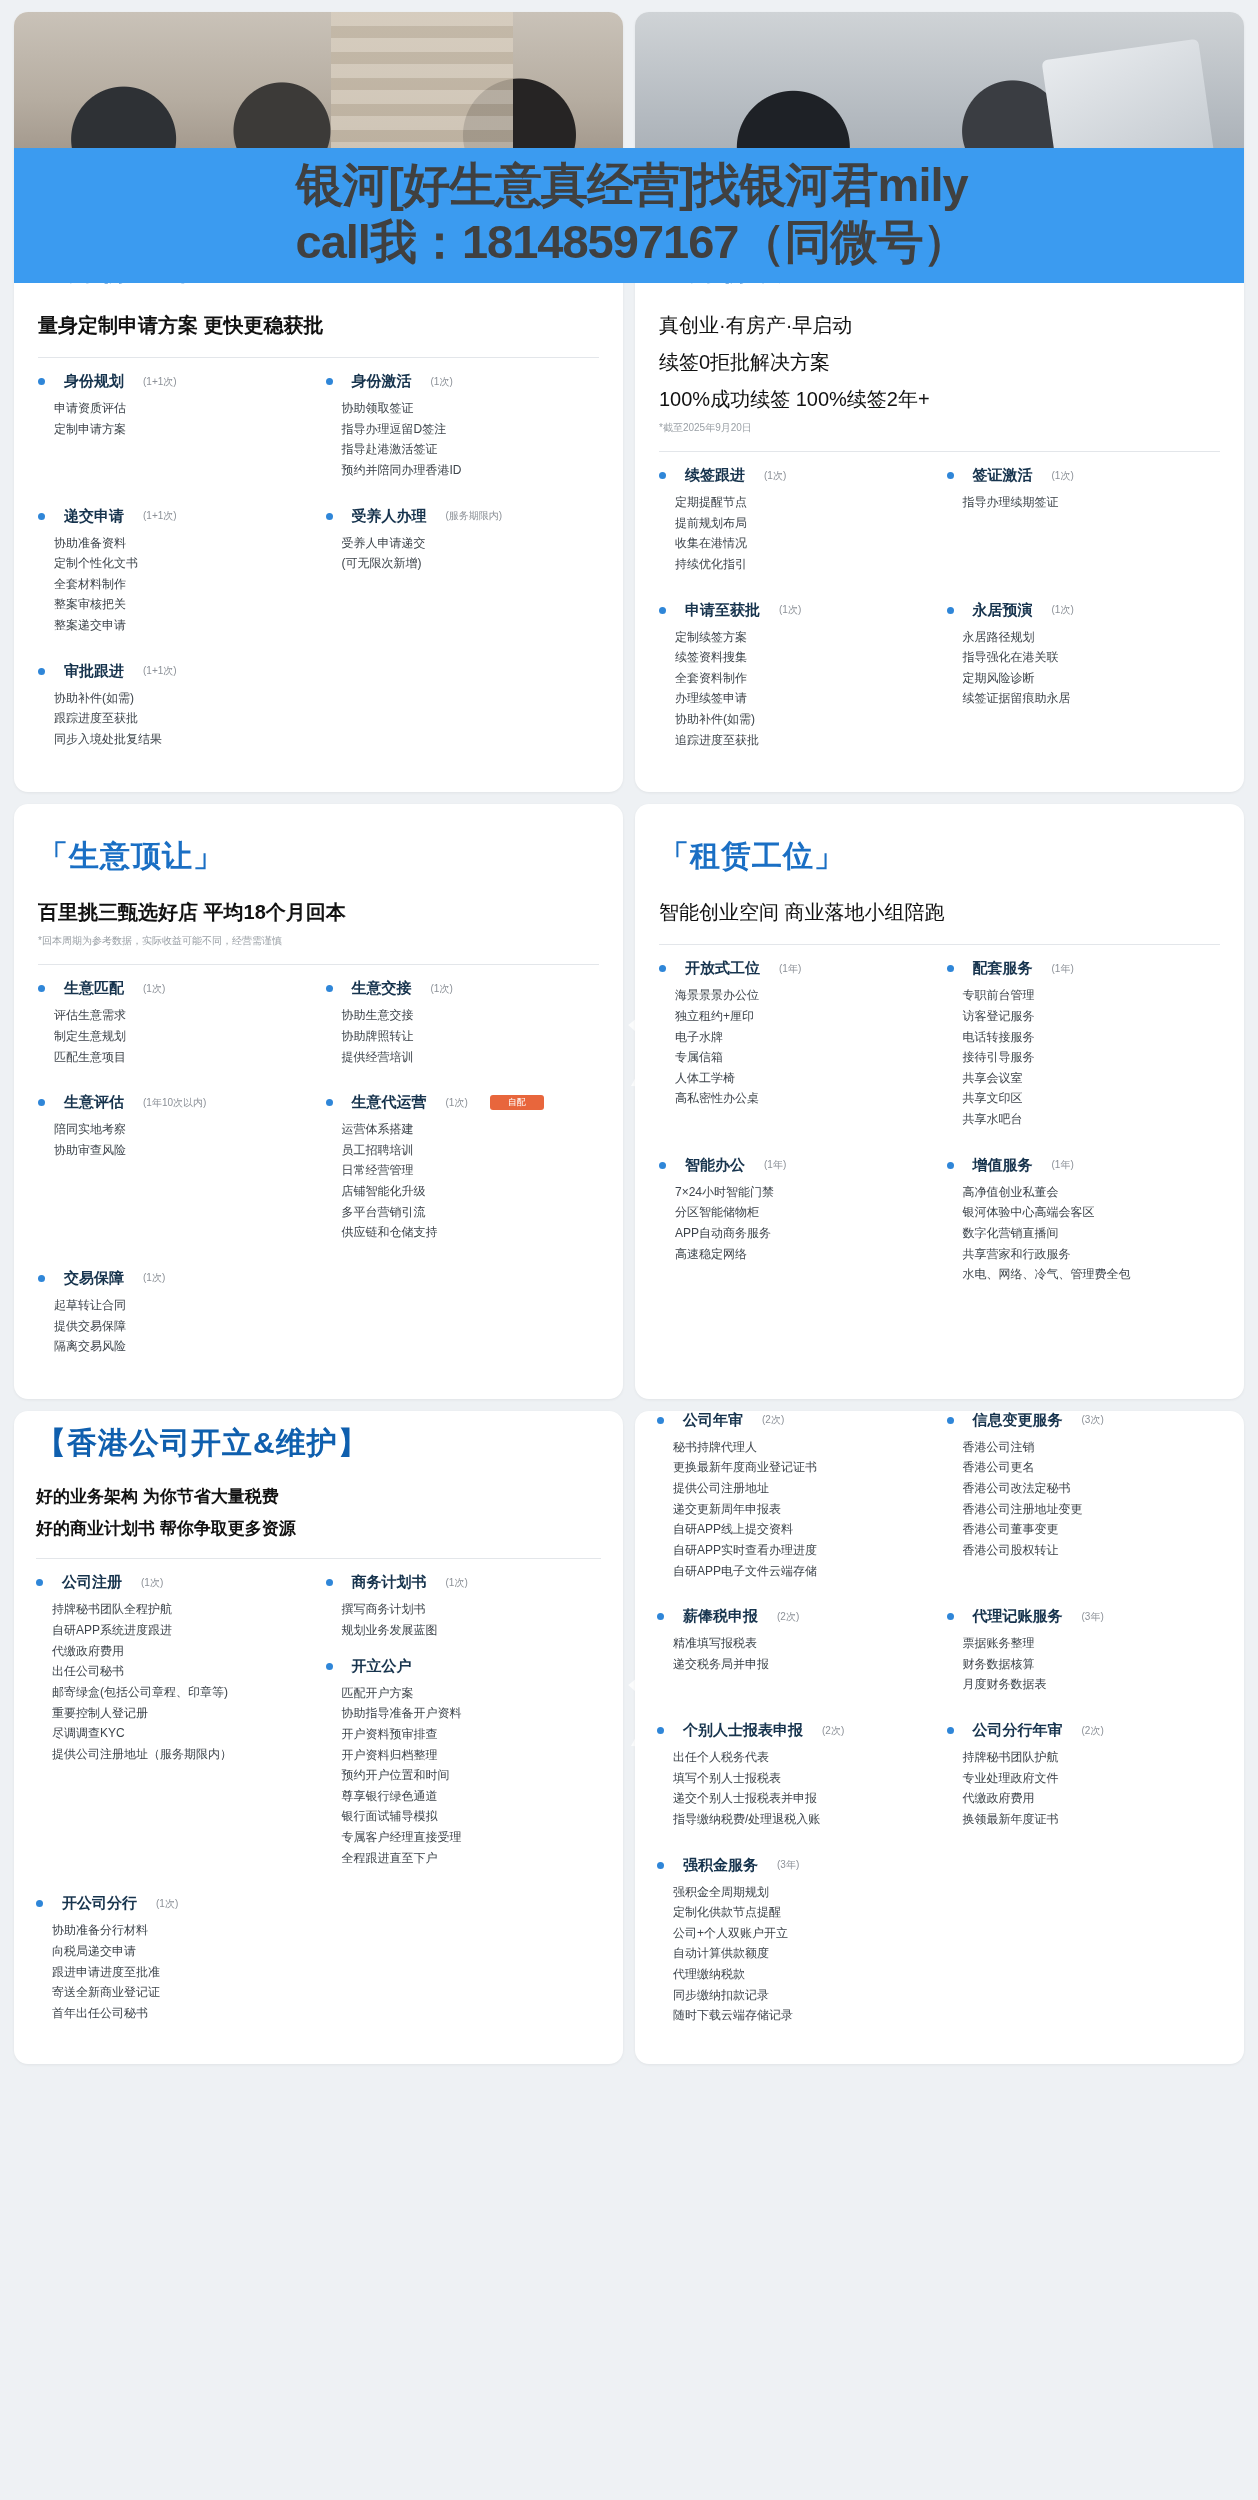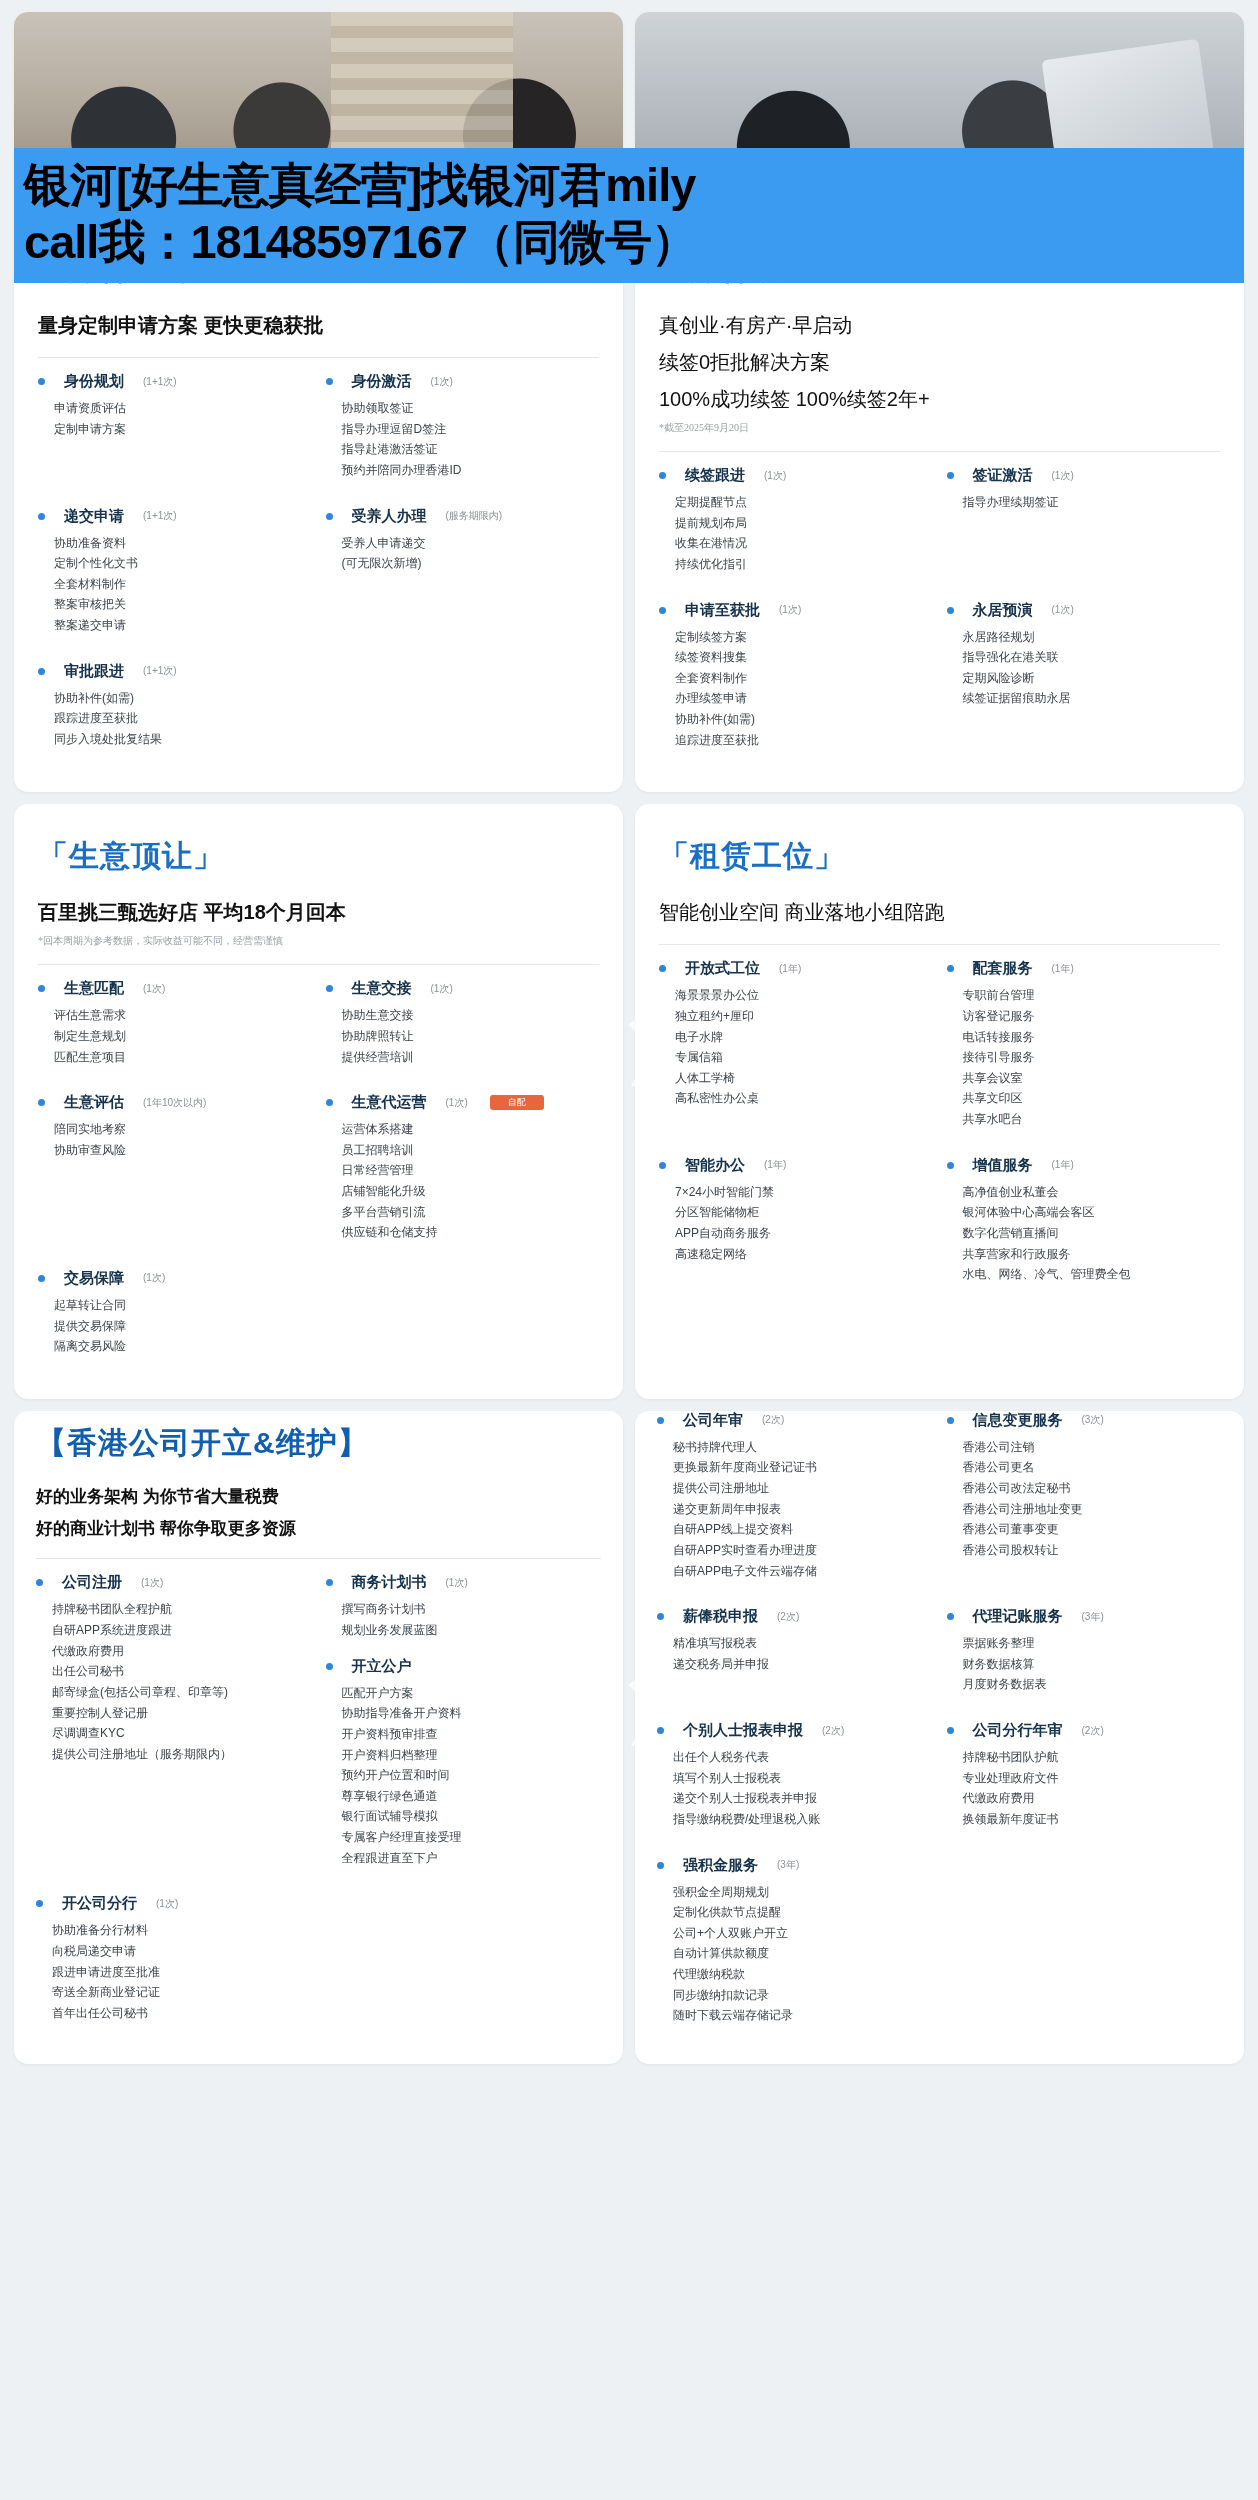--- a/index.html
+++ b/index.html
@@ -77,26 +77,27 @@
     transform: rotate(-8deg);
   }
   
   .banner {
     position: absolute;
     z-index: 30;
     left: 14px;
     right: 14px;
     top: 148px;
     background: #3b9bf0;
-    color: #000000;
+    color: #404040;
     padding: 8px 4px 12px 10px;
     font-weight: 700;
     line-height: 1.22;
     font-size: 47px;
     letter-spacing: -1px;
+    text-align: center;
   }
   .banner .l2 { display: block; }
   
   .body { padding: 20px 24px 26px 24px; }
   .sec-title {
     font-size: 30px;
     font-weight: 700;
     color: #1a6fc4;
     letter-spacing: 1px;
     margin-bottom: 20px;
@@ -107,21 +108,20 @@
     font-size: 20px;
     font-weight: 700;
     line-height: 1.55;
     color: #111;
     margin-bottom: 6px;
   }
   .lead.reg { font-weight: 400; }
   .note {
     font-size: 10px;
     color: #9aa0a6;
-    font-family: Liberation Serif, serif;
   }
   .divider {
     border-top: 1px solid #e3e6ea;
     margin: 16px 0 14px 0;
   }
   .cols {
     display: grid;
     grid-template-columns: 1fr 1fr;
     gap: 10px 14px;
   }

